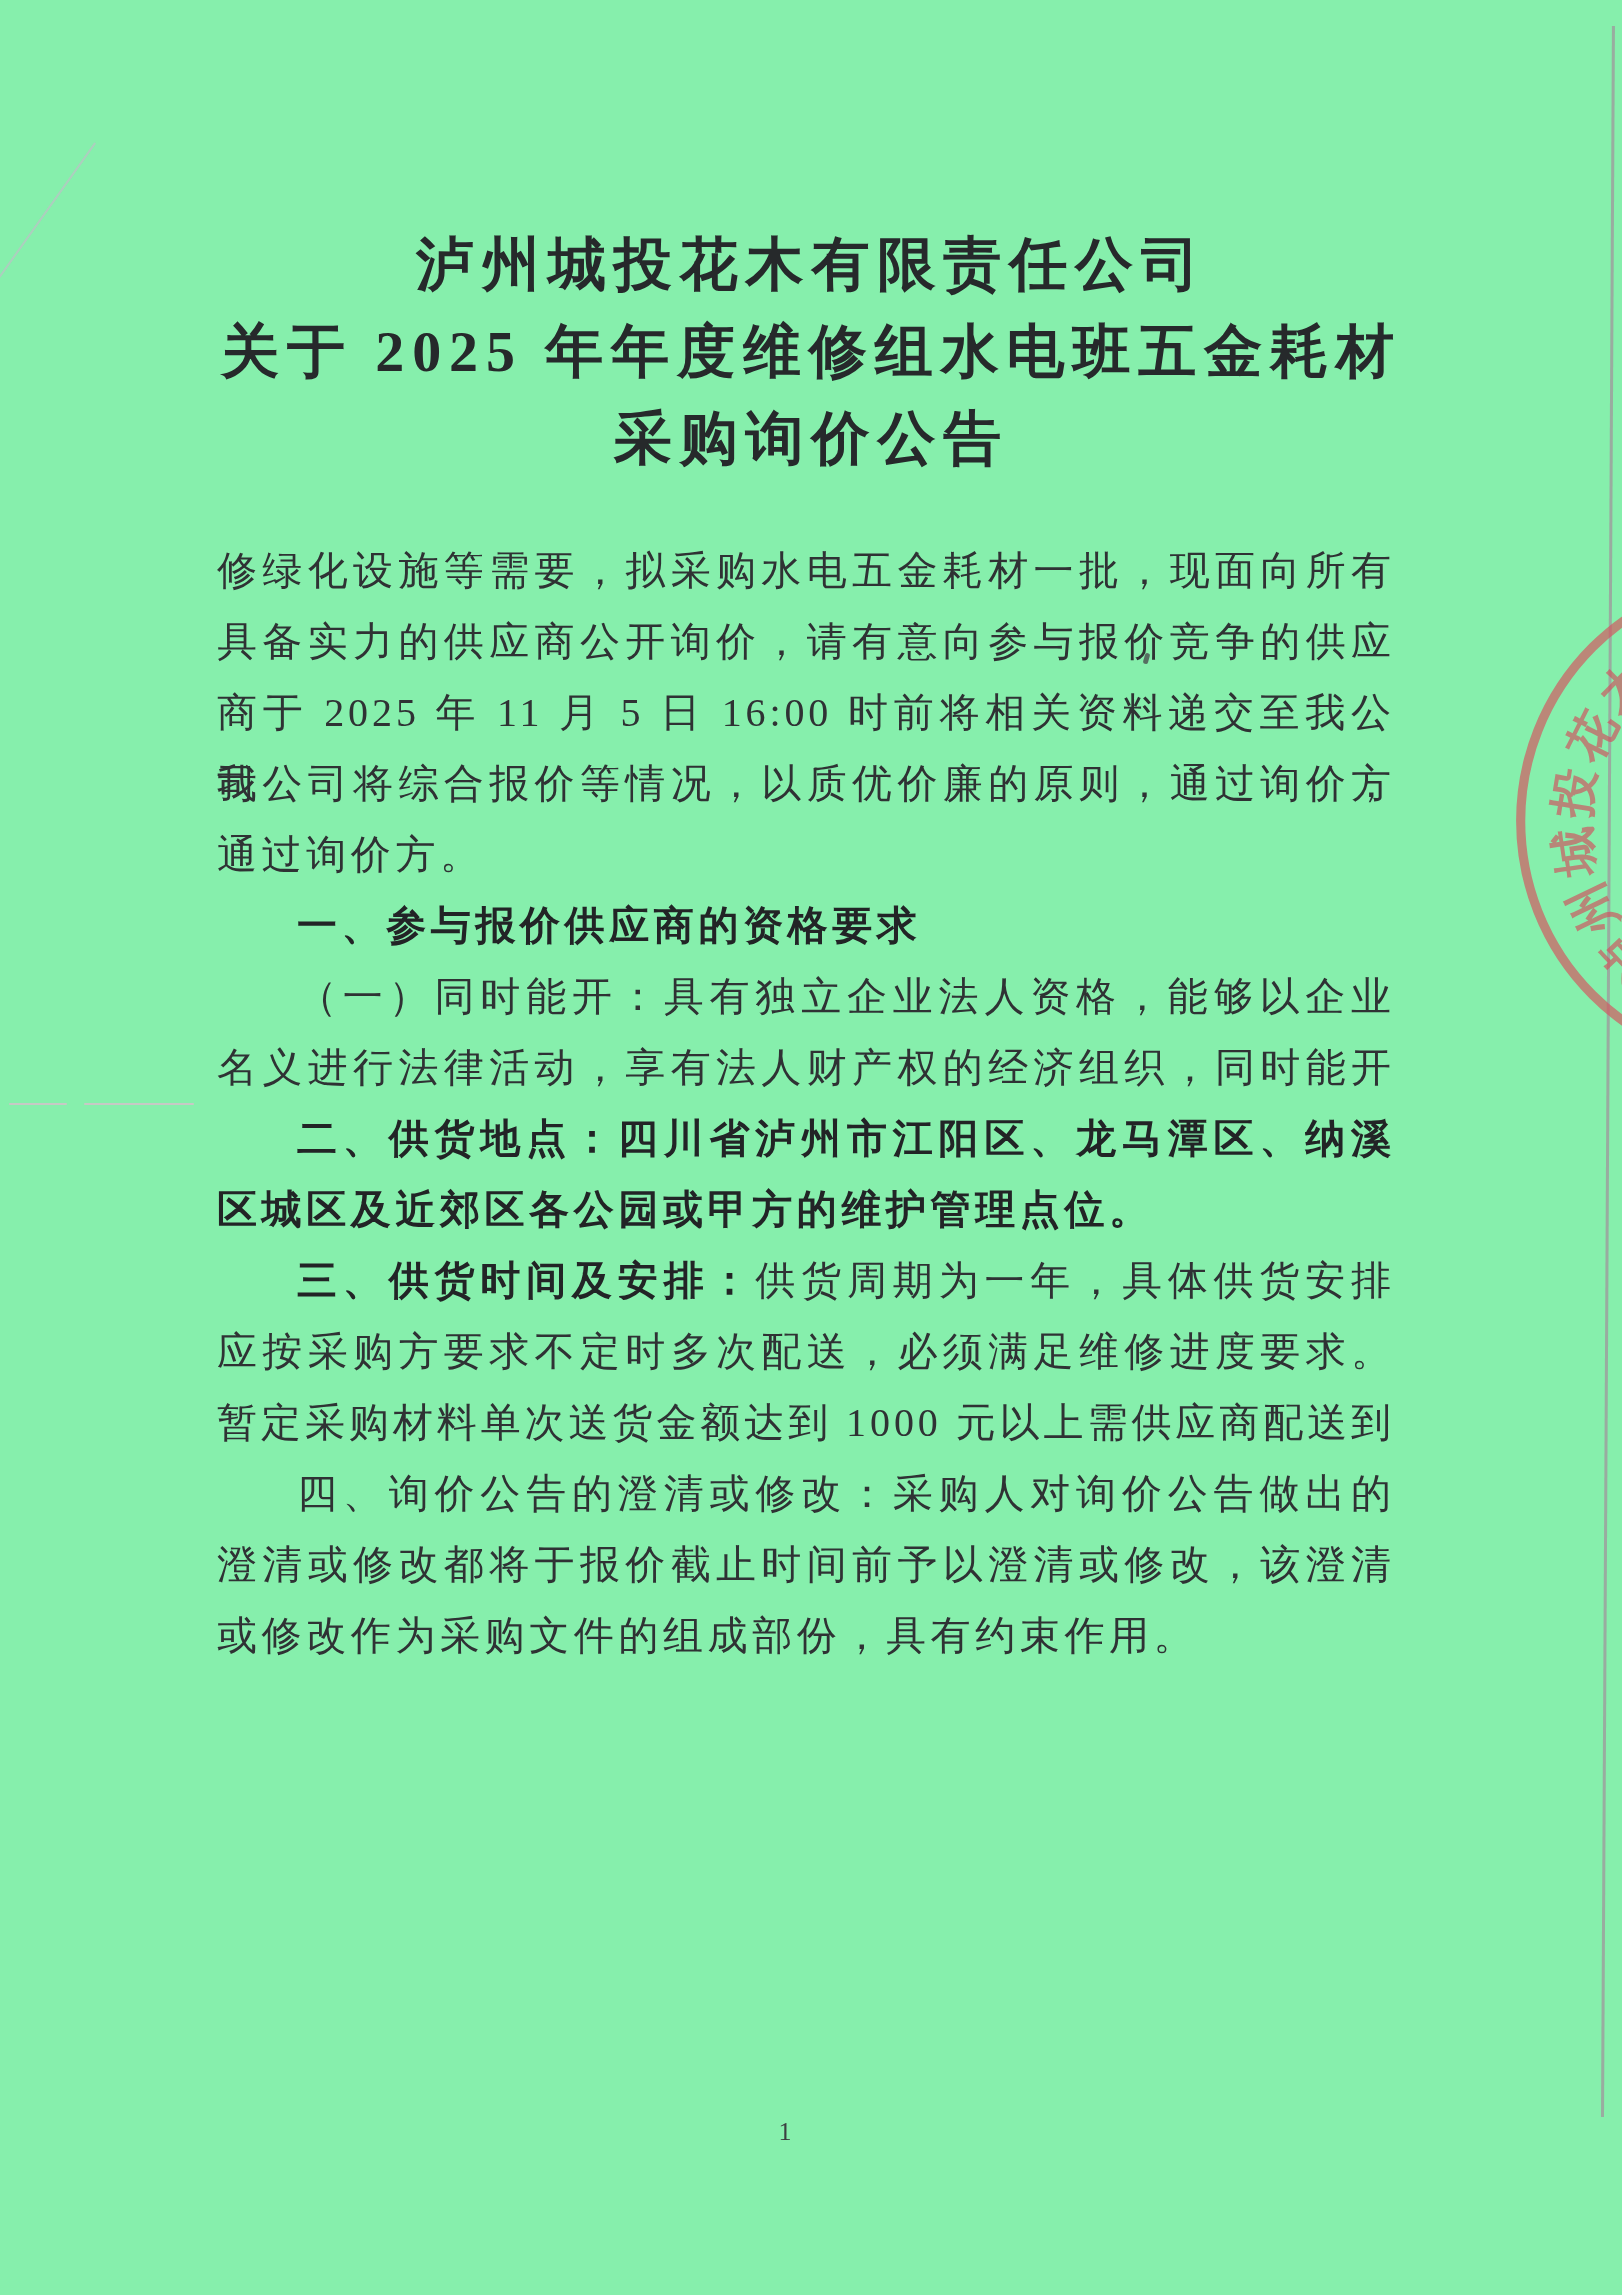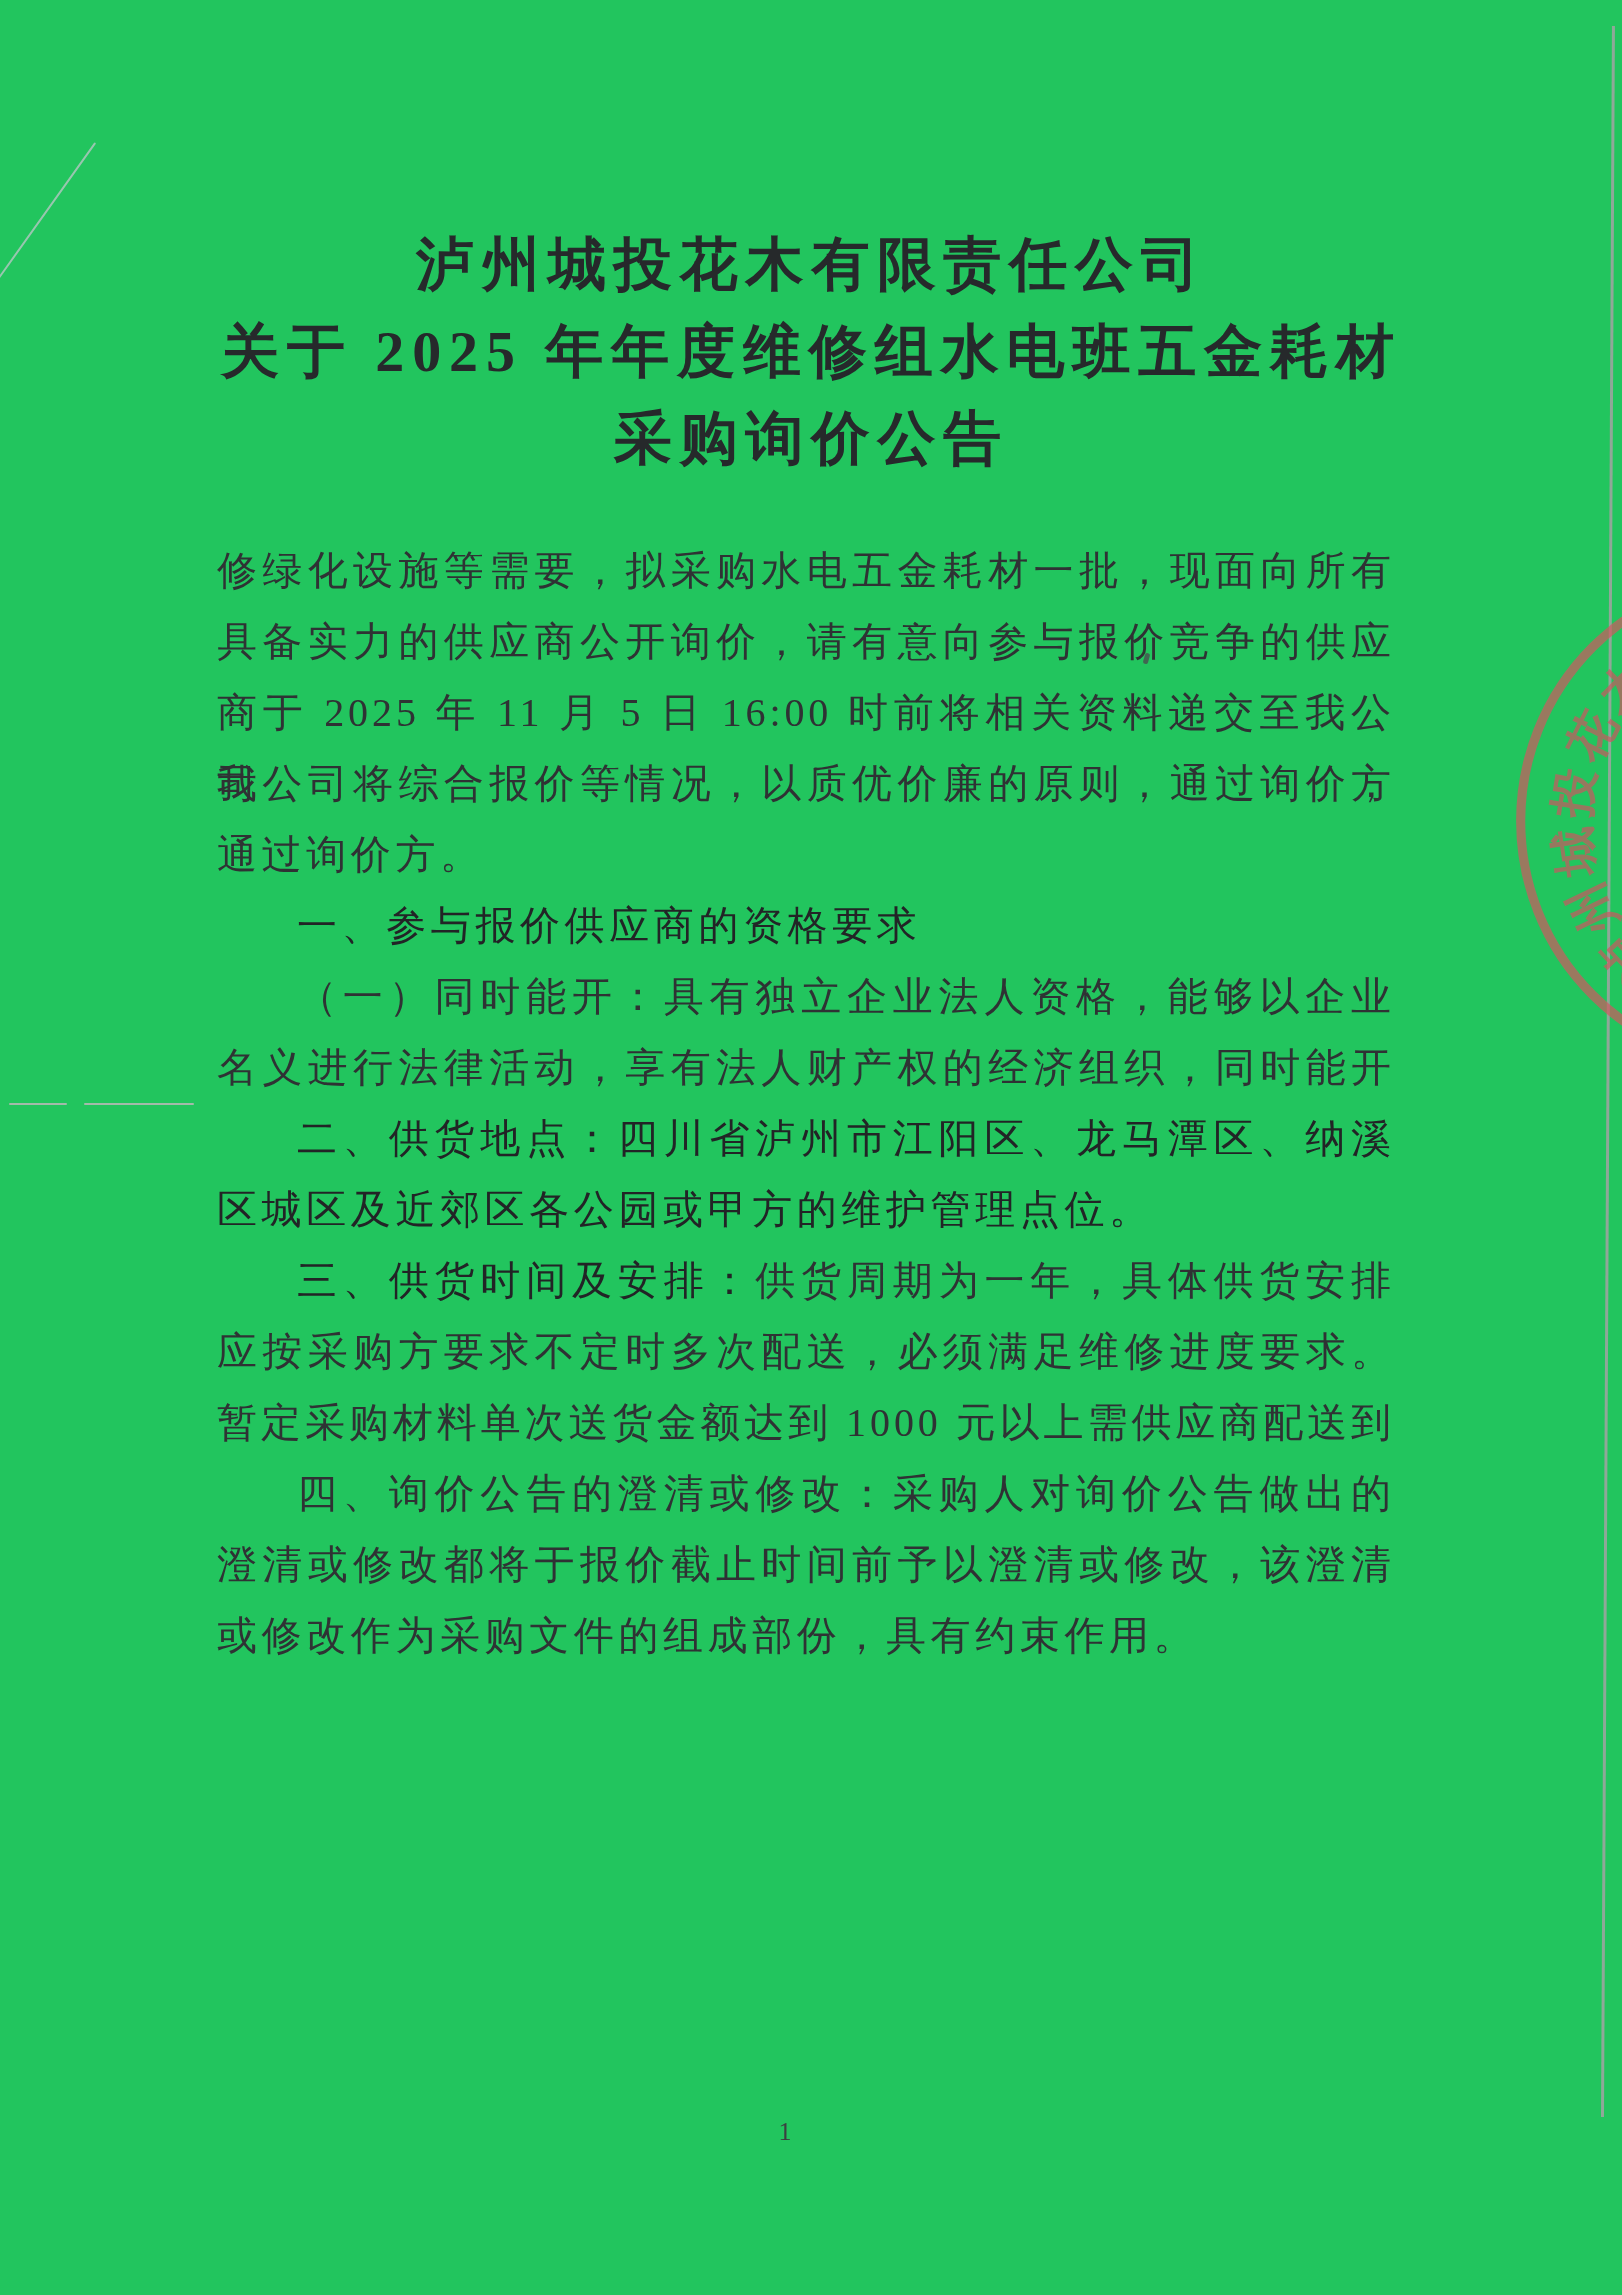--- a/index.html
+++ b/index.html
@@ -1,19 +1,19 @@
 <!DOCTYPE html>
 <html style="font-size:10.5px"><head>
 <meta charset="utf-8">
 <style>
   html,body{margin:0;padding:0;background:#e9e9e9;}
   .page{
     position:relative;
     width:1623px;height:2295px;
-    background:#22c55e;
+    background:#86efac;
     overflow:hidden;
     font-family:"Liberation Serif","DejaVu Serif",serif;
     color:#303335;
   }
   
   .title-block{
     position:absolute;left:0;top:221px;width:1623px;
     text-align:center;
   }
   .title-line{
@@ -30,21 +30,21 @@
     height:71px;line-height:71px;
     font-size:40px;letter-spacing:4.6px;
     white-space:nowrap;color:#2f3234;
   }
   .line.fill{
     white-space:normal;
     text-align:justify;
     text-align-last:justify;
     letter-spacing:3.9px;
   }
-  .line .b{font-weight:400;color:#222426;}
+  .line .b{font-weight:700;color:#222426;}
   
   .page-number{
     position:absolute;left:759px;top:2117px;width:52px;
     text-align:center;font-size:26px;color:#3c3f41;
   }
   
   .scratch-line{
     position:absolute;left:-3.9px;top:281px;
     width:171px;height:2px;background:#b7c6c3;opacity:.8;
     transform:rotate(-54.5deg);transform-origin:left center;

